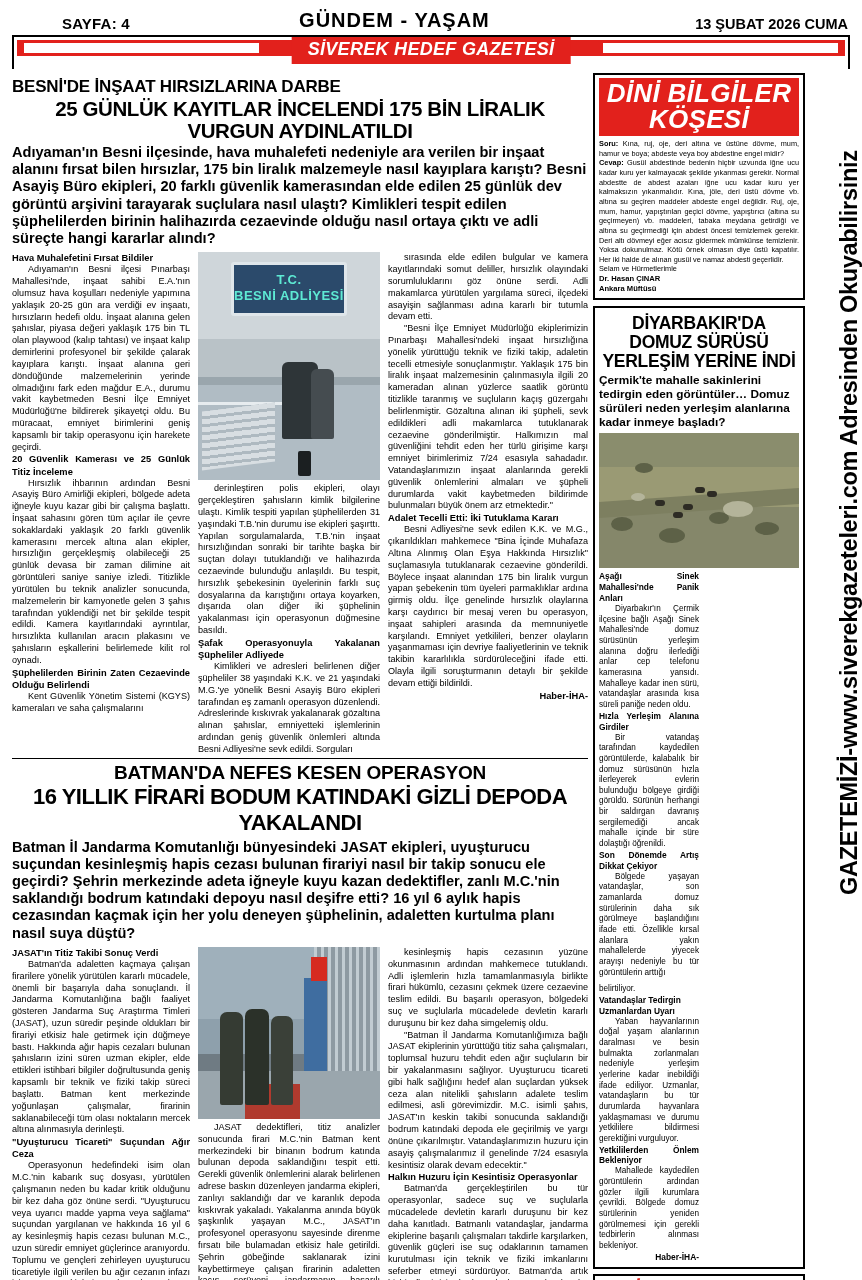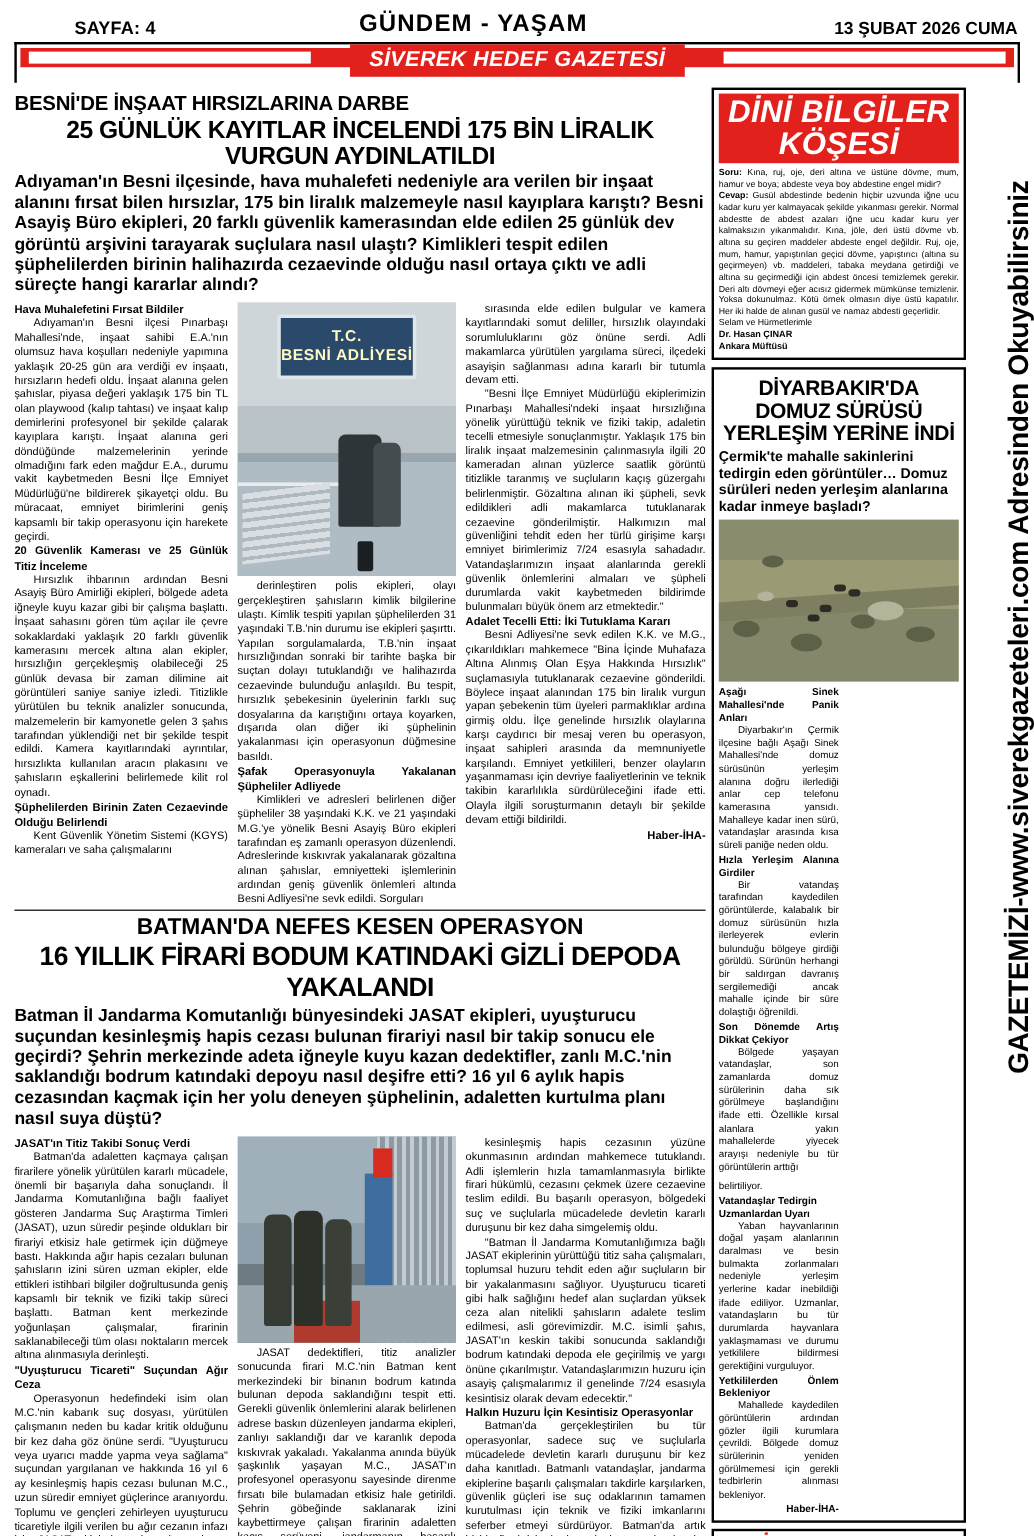--- a/index.html
+++ b/index.html
@@ -47,21 +47,21 @@
   .cols2 { display:flex; gap:8px;flex-direction:column; }
   .col { font-size:9.1px; line-height:1.30; text-align:justify; }
   .col p { margin:0; text-indent:16px; }
   .col p.noind { text-indent:0; }
   .sub { font-weight:bold; font-size:9.3px; text-indent:0 !important; margin:0; }
   .photo { background:#8e9aa3; width:100%; position:relative; overflow:hidden; }
 
   
   .ph-besni { height:228px; background:linear-gradient(#cfd6da 0 38%, #b9c2c7 38% 55%, #9aa6ad 55% 100%); }
   .sign { position:absolute; left:18%; top:10px; width:64%; height:54px; background:#2b4a6b; border:3px solid #dfe6ea; border-radius:3px;
-          color:#fef9c3; font-size:13px; font-weight:bold; text-align:center; line-height:1.22; padding-top:7px; letter-spacing:.5px;}
+          color:#5eead4; font-size:13px; font-weight:bold; text-align:center; line-height:1.22; padding-top:7px; letter-spacing:.5px;}
   .bld-face { position:absolute; left:0; top:0; width:100%; height:100%;
               background:linear-gradient(90deg,#e8ecee 0 12%, #dde3e6 12% 70%, #cdd5d9 70% 100%); z-index:-1;}
   .bwall { position:absolute; left:0; bottom:0; width:100%; height:42%; background:#b0bcc4; }
   .bstair { position:absolute; left:2%; bottom:6%; width:40%; height:26%;
             background:repeating-linear-gradient(#d8dee2 0 5px,#aeb9c0 5px 8px); transform:skewY(-7deg); }
   .bpeople { position:absolute; left:46%; bottom:18%; width:20%; height:34%; background:#2e3538; border-radius:6px 6px 2px 2px; }
   .bpeople2 { position:absolute; left:62%; bottom:18%; width:13%; height:31%; background:#454c50; border-radius:6px 6px 2px 2px; }
   .bcan { position:absolute; left:55%; bottom:2%; width:7%; height:11%; background:#1b1f21; border-radius:2px; }
   .brail { position:absolute; left:0; bottom:33%; width:62%; height:3px; background:#e7ecef; }
 

